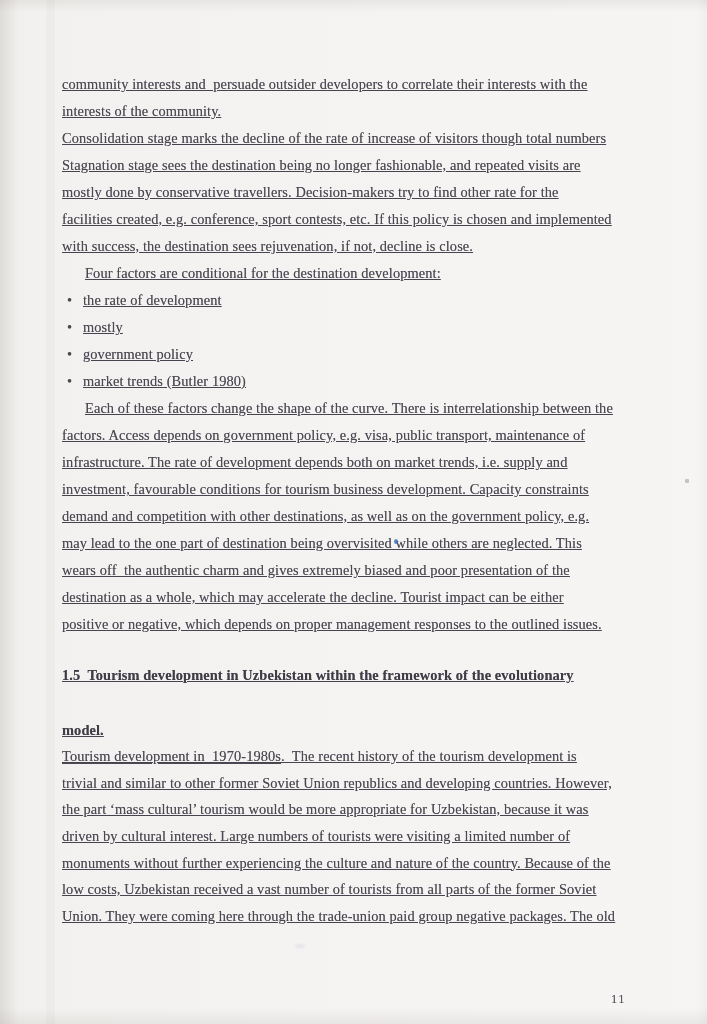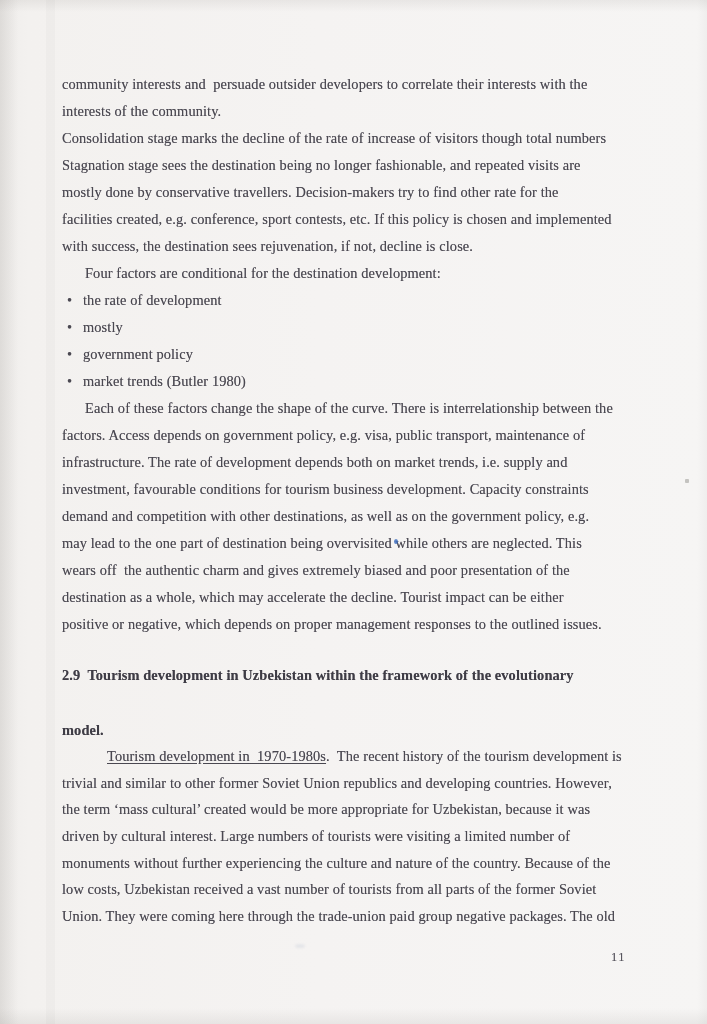--- a/index.html
+++ b/index.html
@@ -18,37 +18,37 @@
     background:linear-gradient(90deg, rgba(115,110,105,0.14), rgba(115,110,105,0)); }
   .edge-top   { position:absolute; left:0; top:0; width:100%; height:12px;
     background:linear-gradient(180deg, rgba(115,110,105,0.10), rgba(115,110,105,0)); }
   .edge-bottom{ position:absolute; left:0; bottom:0; width:100%; height:16px;
     background:linear-gradient(0deg, rgba(115,110,105,0.10), rgba(115,110,105,0)); }
   .edge-right { position:absolute; right:0; top:0; width:10px; height:100%;
     background:linear-gradient(270deg, rgba(115,110,105,0.05), rgba(115,110,105,0)); }
   .fold-line  { position:absolute; left:46px; top:0; width:9px; height:100%;
     background:rgba(100,95,90,0.03); }
 
-  .text-column { position:absolute; left:62px; top:71px; width:600px; }
+  .text-column { position:absolute; left:62px; top:71px; width:600px;text-decoration:underline; }
   .ln {
     white-space:pre;
     font-size:14.4px; line-height:27px; height:27px;
     letter-spacing:0.1px;
     color:#4a4851;
     text-shadow:0 0 0.6px rgba(72,70,80,0.55);
   }
   .s2 { line-height:26.6px; height:26.6px; }
   .indent { padding-left:23px; }
   .heading { font-weight:bold; color:#3e3c45;margin-top:28px; }
   .heading-first { margin-top:24px; }
-  .u { text-decoration:underline; text-underline-offset:2px;margin-left:45px; }
+  .u { text-decoration:underline; text-underline-offset:2px; }
   .bullet-marker { display:inline-block; width:16px; padding-left:5px; box-sizing:content-box; }
 
   .page-number {
-    position:absolute; left:611px; top:950px;
+    position:absolute; left:611px; top:992px;
     font-size:12.5px; letter-spacing:1.5px; color:#56545d;
     text-shadow:0 0 0.5px rgba(80,78,88,0.5);
   }
 
   .ink-dot-blue { position:absolute; width:4px; height:5px; border-radius:50%; opacity:0.85; }
   .speck-gray   { position:absolute; width:4px; height:4px; border-radius:1px; opacity:0.55; }
   .smudge-faint { position:absolute; width:10px; height:4px; border-radius:50%; opacity:0.35; filter:blur(1px); }
 </style>
 </head>
 <body>
@@ -76,25 +76,25 @@
       <div class="ln bullet"><span class="bullet-marker">•</span><span>market trends (Butler 1980)</span></div>
       <div class="ln indent">Each of these factors change the shape of the curve. There is interrelationship between the</div>
       <div class="ln body">factors. Access depends on government policy, e.g. visa, public transport, maintenance of</div>
       <div class="ln body">infrastructure. The rate of development depends both on market trends, i.e. supply and</div>
       <div class="ln body">investment, favourable conditions for tourism business development. Capacity constraints</div>
       <div class="ln body">demand and competition with other destinations, as well as on the government policy, e.g.</div>
       <div class="ln body">may lead to the one part of destination being overvisited while others are neglected. This</div>
       <div class="ln body">wears off  the authentic charm and gives extremely biased and poor presentation of the</div>
       <div class="ln body">destination as a whole, which may accelerate the decline. Tourist impact can be either</div>
       <div class="ln body">positive or negative, which depends on proper management responses to the outlined issues.</div>
-      <div class="ln heading heading-first s2">2.9  Tourism development in Uzbekistan within the framework of the evolutionary</div>
+      <div class="ln heading heading-first s2">1.5  Tourism development in Uzbekistan within the framework of the evolutionary</div>
       <div class="ln heading s2">model.</div>
       <div class="ln lead s2"><span class="u">Tourism development in  1970-1980s</span><span>.  The recent history of the tourism development is</span></div>
       <div class="ln body s2">trivial and similar to other former Soviet Union republics and developing countries. However,</div>
-      <div class="ln body s2">the term ‘mass cultural’ created would be more appropriate for Uzbekistan, because it was</div>
+      <div class="ln body s2">the part ‘mass cultural’ tourism would be more appropriate for Uzbekistan, because it was</div>
       <div class="ln body s2">driven by cultural interest. Large numbers of tourists were visiting a limited number of</div>
       <div class="ln body s2">monuments without further experiencing the culture and nature of the country. Because of the</div>
       <div class="ln body s2">low costs, Uzbekistan received a vast number of tourists from all parts of the former Soviet</div>
       <div class="ln body s2">Union. They were coming here through the trade-union paid group negative packages. The old</div>
     </div>
 
   <div class="ink-dot-blue" style="left: 394px; top: 539px; background: rgb(63, 111, 190);"></div>
   <div class="speck-gray" style="left: 685px; top: 479px; background: rgb(155, 153, 149);"></div>
   <div class="smudge-faint" style="left: 295px; top: 944px; background: rgb(199, 205, 217);"></div>
 

